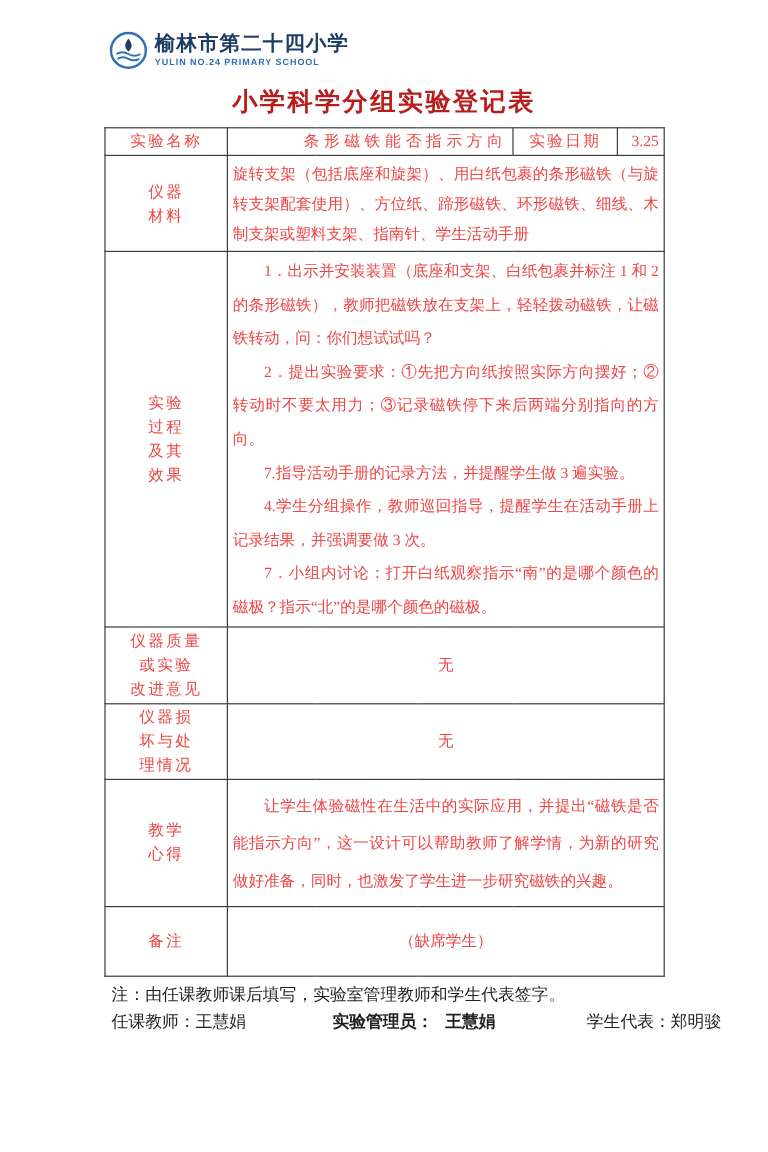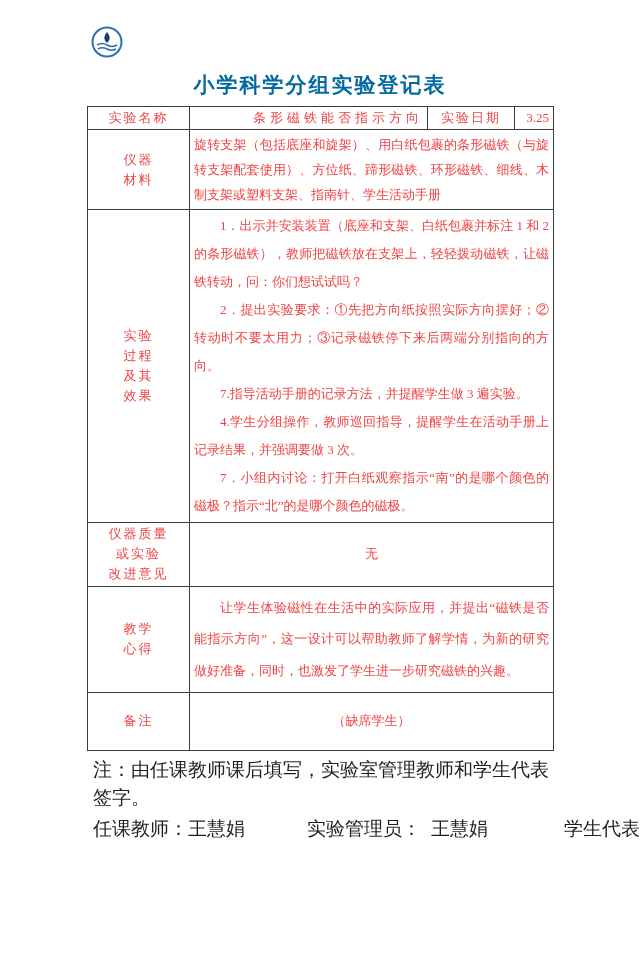--- a/index.html
+++ b/index.html
@@ -22,21 +22,21 @@
   }
   .logo-text .en {
     font-family:"Liberation Sans","DejaVu Sans",sans-serif;
     font-weight:bold; font-size:7.5px; color:#2e6fb5; letter-spacing:0.8px; margin-top:1px;
   }
 
   
   .title {
     text-align:center;
     font-family:"Liberation Sans","DejaVu Sans",sans-serif;
-    font-weight:bold; font-size:21px; color:#0369a1;
+    font-weight:bold; font-size:21px; color:#b91c1c;
     letter-spacing:2px; margin-top:9px; margin-bottom:7px;
   }
 
   
   table.form {
     width:466px; border-collapse:collapse; table-layout:fixed;
     font-size:13px; color:#ef4444;
   }
   table.form td {
     border:1px solid #3c3c3c;
@@ -64,41 +64,45 @@
   td.process-content p {
     text-indent:2em; line-height:2.15; text-align:justify;
   }
   td.reflect-content {
     vertical-align:middle; padding:4px 8px;
     line-height:2.4; text-indent:2em; text-align:justify;
   }
   td.none-val { text-align:center; }
 
   
-  .foot { margin-top:5px; font-size:19px; line-height:1.5; margin-left:6px; }
+  .foot { margin-top:5px; font-size:14px; line-height:1.5; margin-left:6px; }
   .sig-line { display:flex; margin-top:2px;gap:24px; }
   .sig-line .grp { white-space:nowrap; }
   .g1 { margin-left:0; }
-  .g2 { margin-left:38px; }
+  .g2 { margin-left:48px;font-weight:bold; }
   .g2 .name { margin-left:10px; }
   .g3 { margin-left:52px; }
 </style>
 </head>
 <body>
 
 <div class="page">
 
   <div class="logo-row">
     <div class="emblem">
       <svg viewBox="0 0 32 32" width="32" height="32">
         <circle cx="16" cy="16" r="14.5" fill="#ffffff" stroke="#2e6fb5" stroke-width="2"></circle>
         <path d="M16 6 C13 10 12 13 16 17 C20 13 19 10 16 6 Z" fill="#1d3d66"></path>
         <path d="M6 19 q5 -3 10 0 q5 3 10 0" fill="none" stroke="#2e6fb5" stroke-width="1.6"></path>
         <path d="M7 23 q4.5 -2.5 9 0 q4.5 2.5 9 0" fill="none" stroke="#2e6fb5" stroke-width="1.6"></path>
       </svg>
+    </div>
+    <div class="logo-text">
+      <div class="zh">榆林市第二十四小学</div>
+      <div class="en">YULIN NO.24 PRIMARY SCHOOL</div>
     </div>
   </div>
 
   <div class="title">小学科学分组实验登记表</div>
 
   <table class="form">
     <colgroup>
       <col style="width:102px">
         <col style="width:73px">
         <col style="width:85px">
@@ -136,20 +140,26 @@
       </td>
     </tr>
 
     <tr class="r-quality">
       <td class="lab">仪器质量
 或实验
 改进意见</td>
       <td class="none-val" colspan="5">无</td>
     </tr>
 
+    <tr class="r-damage">
+      <td class="lab">仪器损
+坏与处
+理情况</td>
+      <td class="none-val" colspan="5">无</td>
+    </tr>
 
     <tr class="r-reflect">
       <td class="lab">教学
 心得</td>
       <td class="reflect-content" colspan="5">让学生体验磁性在生活中的实际应用，并提出“磁铁是否能指示方向”，这一设计可以帮助教师了解学情，为新的研究做好准备，同时，也激发了学生进一步研究磁铁的兴趣。</td>
     </tr>
 
     <tr class="r-remark">
       <td class="lab">备注</td>
       <td class="none-val" colspan="5">（缺席学生）</td>

